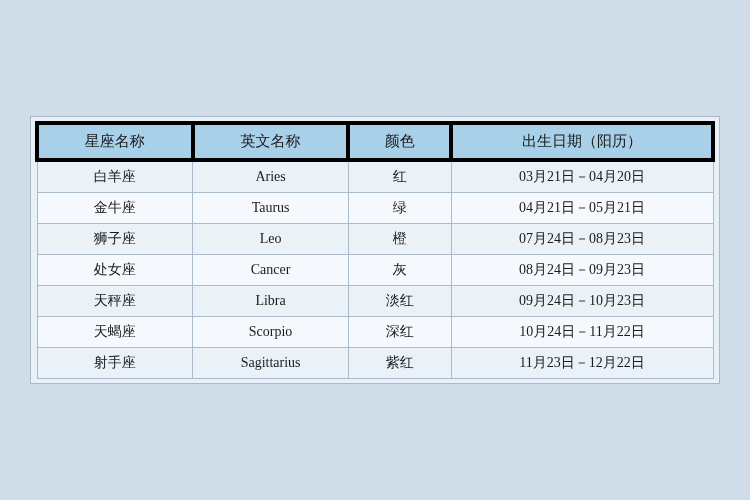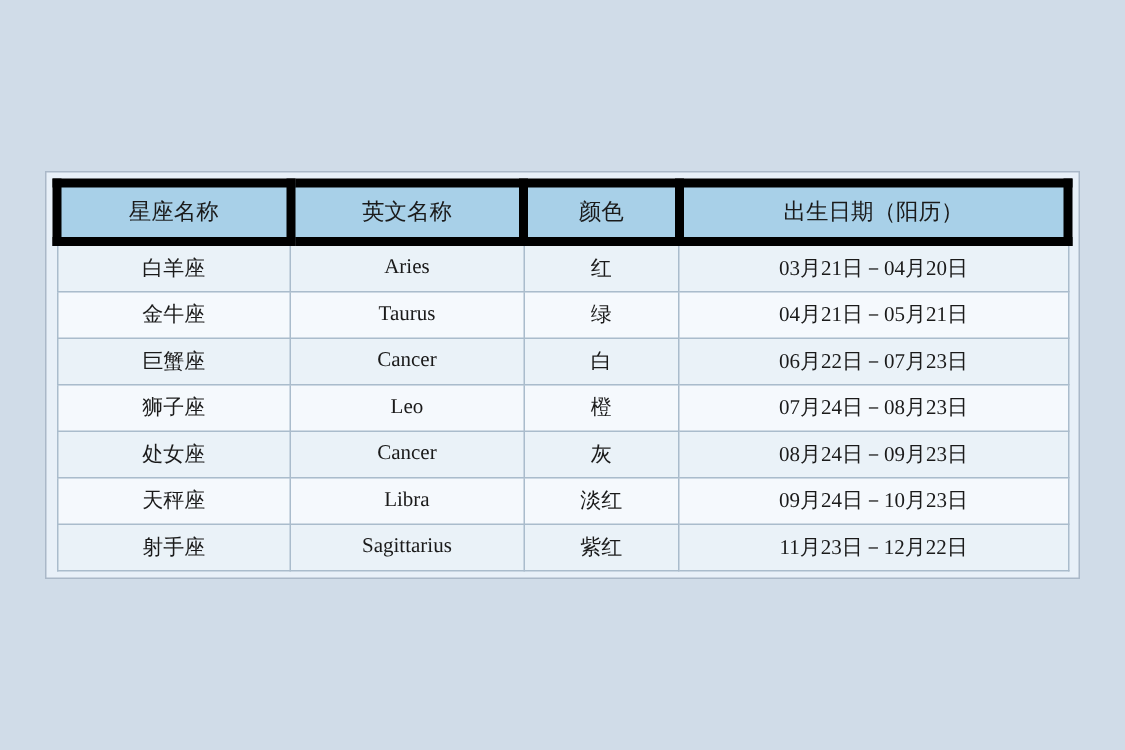--- a/index.html
+++ b/index.html
@@ -24,21 +24,21 @@
       padding: 4px;
     }
 
     table {
       border-collapse: collapse;
       width: 680px;
     }
 
     th {
       background-color: #a8d0e8;
-      border: 6px solid #000000;
+      border: 4px solid #000000;
       padding: 7px 12px;
       text-align: center;
       font-size: 15px;
       font-weight: normal;
       color: #1a1a1a;
     }
 
     td {
       border: 1px solid #aabccc;
       padding: 6px 10px;
@@ -77,44 +77,44 @@
           <td>红</td>
           <td>03月21日－04月20日</td>
         </tr>
         <tr>
           <td>金牛座</td>
           <td>Taurus</td>
           <td>绿</td>
           <td>04月21日－05月21日</td>
         </tr>
         <tr>
-          <td>巨蟹座</td>
-          <td>Cancer</td>
-          <td>白</td>
-          <td>06月22日－07月23日</td>
-        </tr>
-        <tr>
           <td>狮子座</td>
           <td>Leo</td>
           <td>橙</td>
           <td>07月24日－08月23日</td>
         </tr>
         <tr>
           <td>处女座</td>
           <td>Cancer</td>
           <td>灰</td>
           <td>08月24日－09月23日</td>
         </tr>
         <tr>
           <td>天秤座</td>
           <td>Libra</td>
           <td>淡红</td>
           <td>09月24日－10月23日</td>
         </tr>
         <tr>
+          <td>天蝎座</td>
+          <td>Scorpio</td>
+          <td>深红</td>
+          <td>10月24日－11月22日</td>
+        </tr>
+        <tr>
           <td>射手座</td>
           <td>Sagittarius</td>
           <td>紫红</td>
           <td>11月23日－12月22日</td>
         </tr>
       </tbody>
   </table>
 </div>
 
 </body></html>

